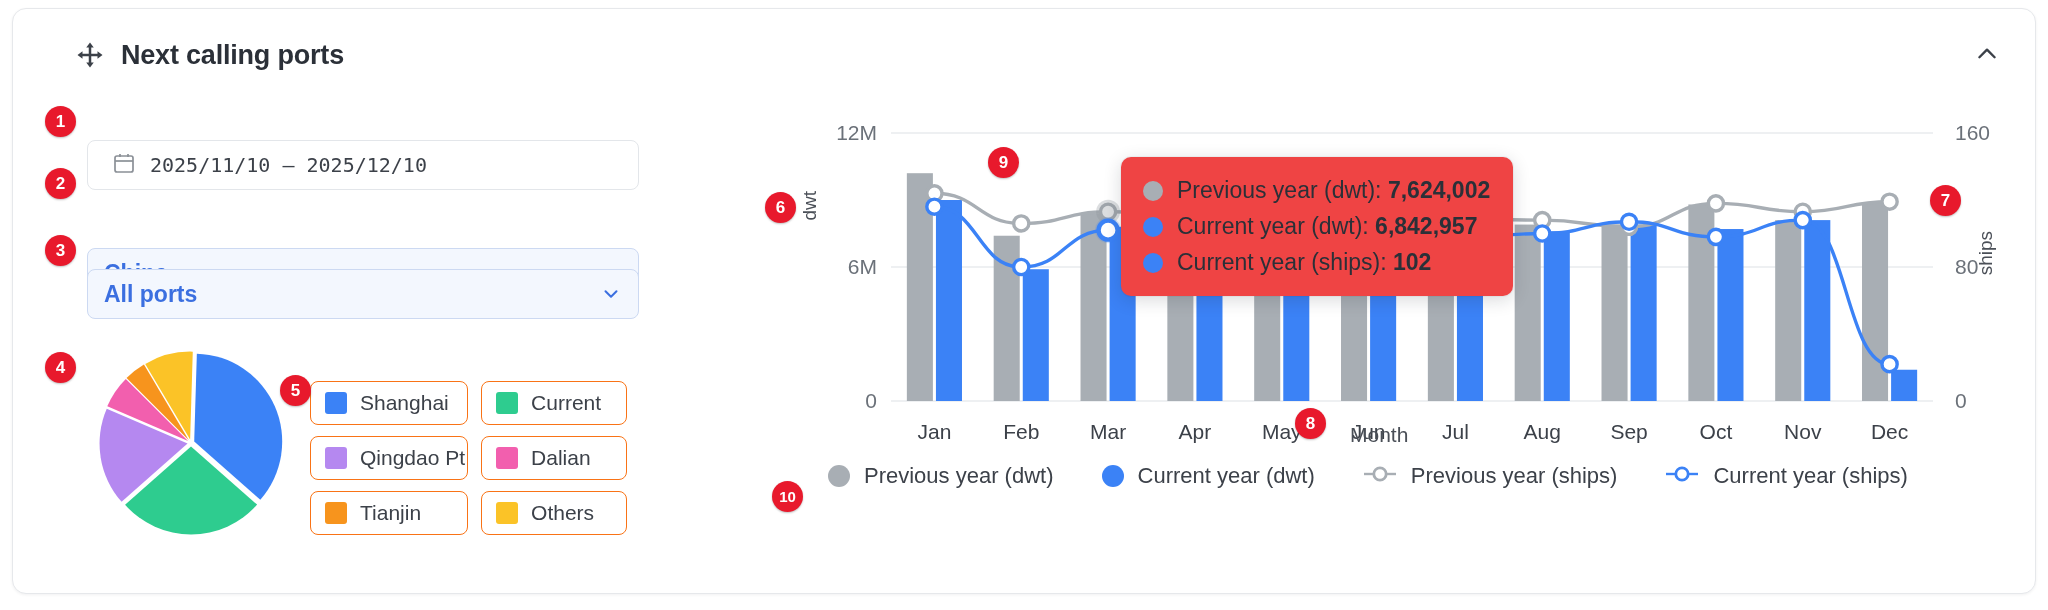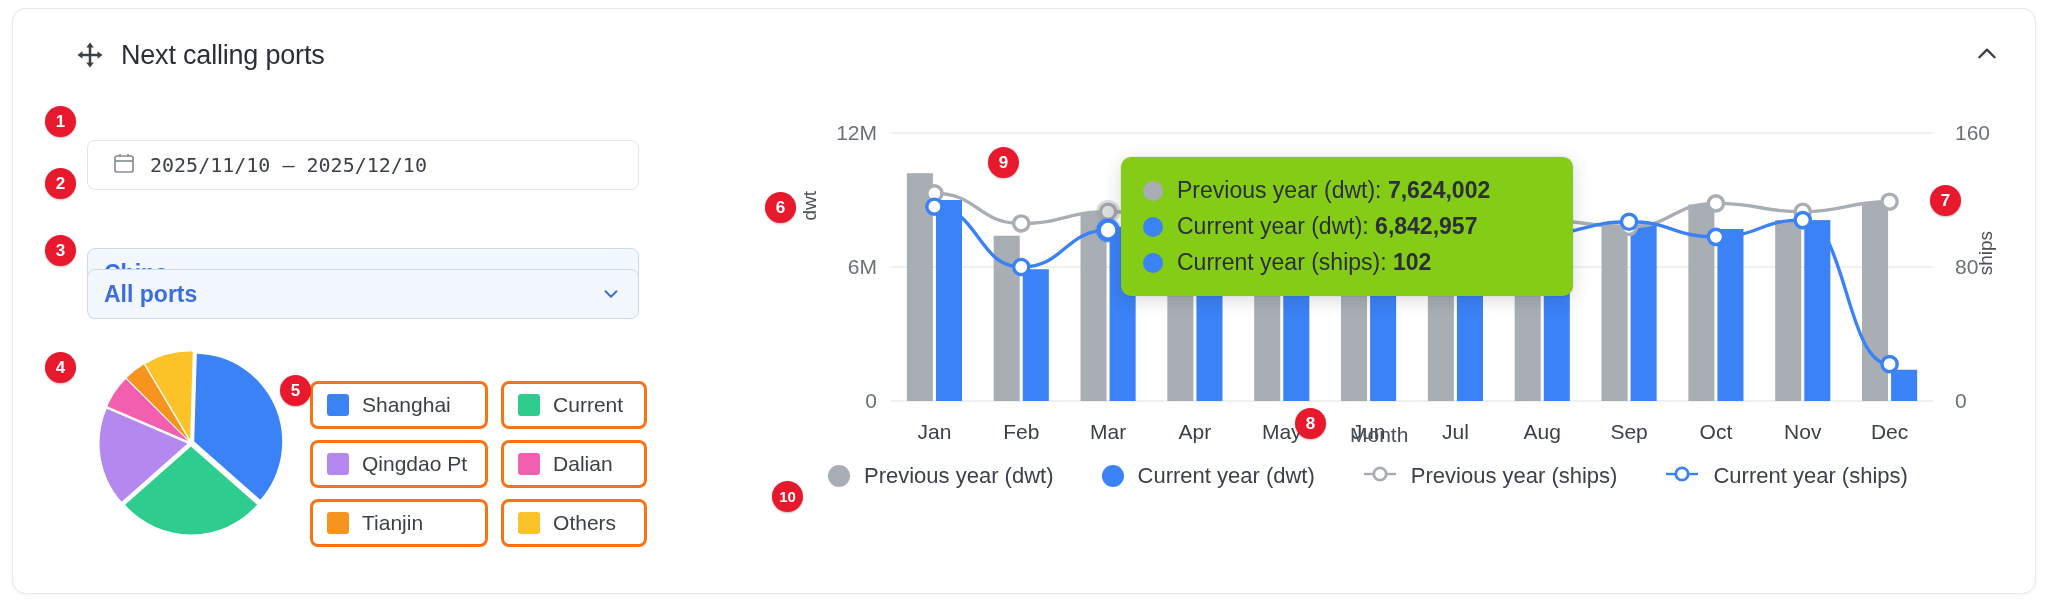--- a/index.html
+++ b/index.html
@@ -21,21 +21,21 @@
   
   .card-header {
     position: absolute; left: 0; top: 0; right: 0; height: 92px;
   }
   .move-icon {
     position: absolute; left: 62px; top: 46px;
     width: 30px; height: 30px; transform: translateY(-50%);
   }
   .card-title {
     position: absolute; left: 108px; top: 46px; transform: translateY(-50%);
-    font-size: 27px; font-weight: normal; color: #2b3038; letter-spacing: -0.2px;
+    font-size: 27px; font-weight: bold; color: #2b3038; letter-spacing: -0.2px;
     white-space: nowrap;
   }
   .collapse-btn {
     position: absolute; right: 26px; top: 46px; transform: translateY(-50%);
     width: 44px; height: 44px; display: flex; align-items: center; justify-content: center;
     background: none; border: none; cursor: pointer;
   }
   
   .daterange {
     position: absolute; left: 74px; top: 131px;
@@ -60,40 +60,40 @@
   }
   .select-box .chev { margin-left: auto; display: flex; }
   
   .pie-wrap { position: absolute; left: 78px; top: 342px; width: 200px; height: 185px; }
   .pie-legend {
     position: absolute; left: 297px; top: 372px;
     display: grid; grid-template-columns: auto auto; gap: 11px 13px;
   }
   .legend-chip {
     display: flex; align-items: center; gap: 13px;
-    border: 3px solid #f97316; border-radius: 8px;
-    padding: 9px 18px 9px 14px; background: #fff; cursor: pointer;
+    border: 1px solid #f97316; border-radius: 8px;
+    padding: 9px 2px 9px 14px; background: #fff; cursor: pointer;
     min-width: 146px;
     text-align: center;
   }
   .legend-chip .swatch { width: 22px; height: 22px; border-radius: 3px; flex: 0 0 auto; }
   .legend-chip .lbl { font-size: 21px; color: #3c4149; white-space: nowrap; }
   
   .chart-area { position: absolute; left: 760px; top: 110px; width: 1250px; height: 440px; }
   .axis-label-y {
     position: absolute; font-size: 19px; color: #4a4f57;
     writing-mode: vertical-rl; transform: rotate(180deg); white-space: nowrap;
   }
   .axis-title-x {
     position: absolute; font-size: 21px; color: #4a4f57; white-space: nowrap;
   }
   
   .tooltip {
-    position: absolute; left: 1108px; top: 148px; width: 452px;
-    background: #84cc16; border-radius: 10px;
+    position: absolute; left: 1108px; top: 148px; width: 392px;
+    background: #ef4444; border-radius: 10px;
     box-shadow: 0 4px 18px rgba(16,24,40,.16), 0 0 0 1px rgba(16,24,40,.04);
     padding: 20px 22px 20px 22px;
     display: flex; flex-direction: column; gap: 9px;
   }
   .tt-row { display: flex; align-items: center; gap: 14px; white-space: nowrap; }
   .tt-dot { width: 20px; height: 20px; border-radius: 50%; flex: 0 0 auto; }
   .tt-text { font-size: 23px; color: #2b3038; }
   .tt-text b { font-weight: bold; }
   
   .chart-legend {

